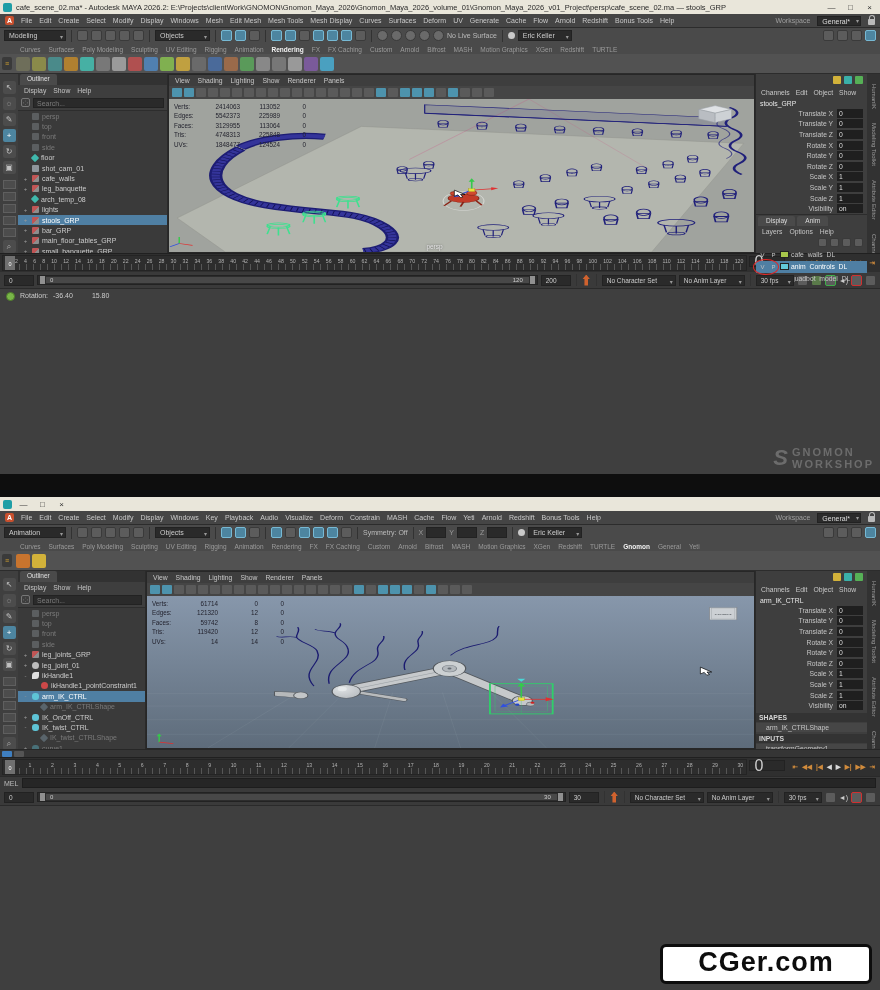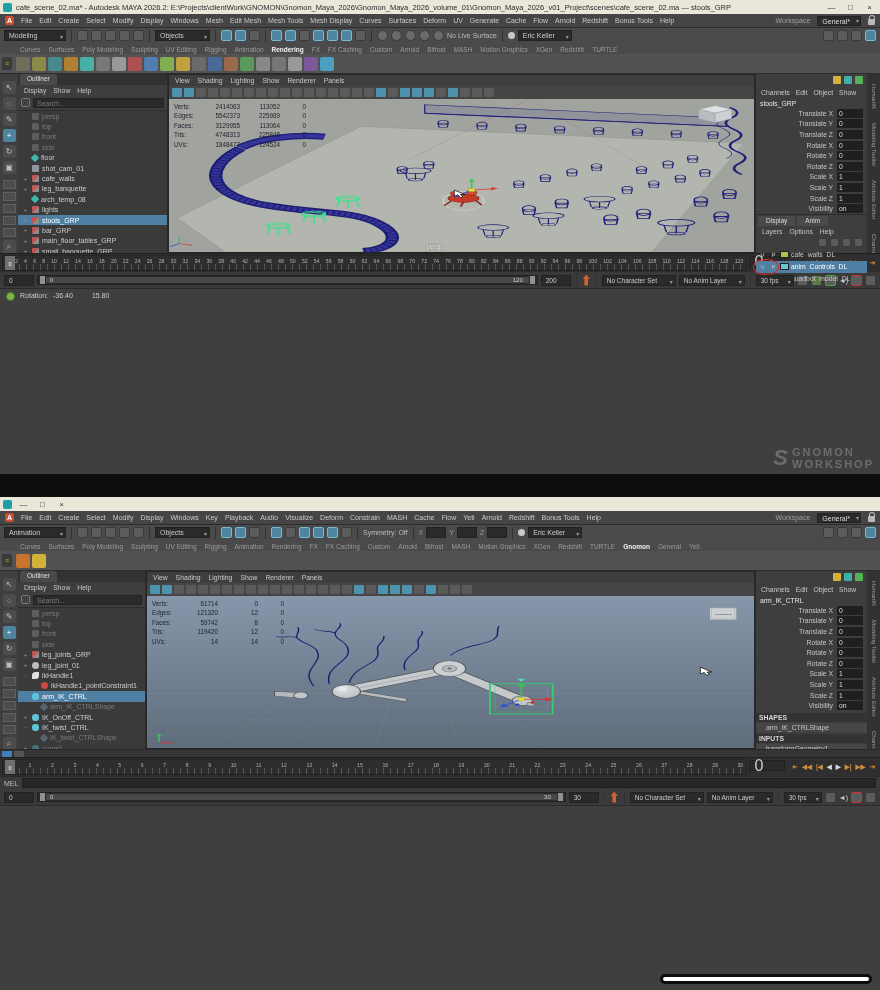--- a/index.html
+++ b/index.html
@@ -145,21 +145,21 @@
   .cger{position:absolute;right:8px;bottom:6px;width:212px;background:#fff;border:3px solid #0d0d0d;border-radius:6px;text-align:center;padding:1px 6px 3px;z-index:60;}
   .cgert{font-size:27px;font-weight:bold;color:#0d0d0d;letter-spacing:1px;line-height:1.1;}
   .cgers{font-size:14px;font-weight:bold;color:#0d0d0d;letter-spacing:2px;}
 </style>
 </head>
 <body>
 
 <div class="win" id="win0">
   <div class="tbar">
     <span class="docicon"></span>
-    <span class="ttl">cafe_scene_02.ma* - Autodesk MAYA 2026.2: E:\Projects\clientWork\GNOMON\Gnomon_Maya_2026\Gnomon_Maya_2026_volume_01\Gnomon_Maya_2026_v01_Project\scenes\cafe_scene_02.ma  —  stools_GRP</span>
+    <span class="ttl">cafe_scene_02.ma* - Autodesk MAYA 2026.2: E:\Projects\clientWork\GNOMON\Gnomon_Maya_2026\Gnomon_Maya_2026_volume_01\Gnomon_Maya_2026_v01_Project\persp\cafe_scene_02.ma  —  stools_GRP</span>
     <span class="wbtn">—</span>
     <span class="wbtn">□</span>
     <span class="wbtn">×</span>
   </div>
   <div class="mbar">
     <span class="mlogo">A</span>
     <span>File</span>
       <span>Edit</span>
       <span>Create</span>
       <span>Select</span>
@@ -1319,13 +1319,14 @@
     <span class="fld drop" style="width:38px">30 fps</span>
     <span class="ib"></span>
     <span class="spk">◄)</span>
     <span class="ib redbox"></span>
     <span class="ib"></span>
   </div>
   <div class="help"></div>
 </div>
 
 <div class="cger">
+  <div class="cgert">CGer.com</div>
 </div>
 
 </body></html>

